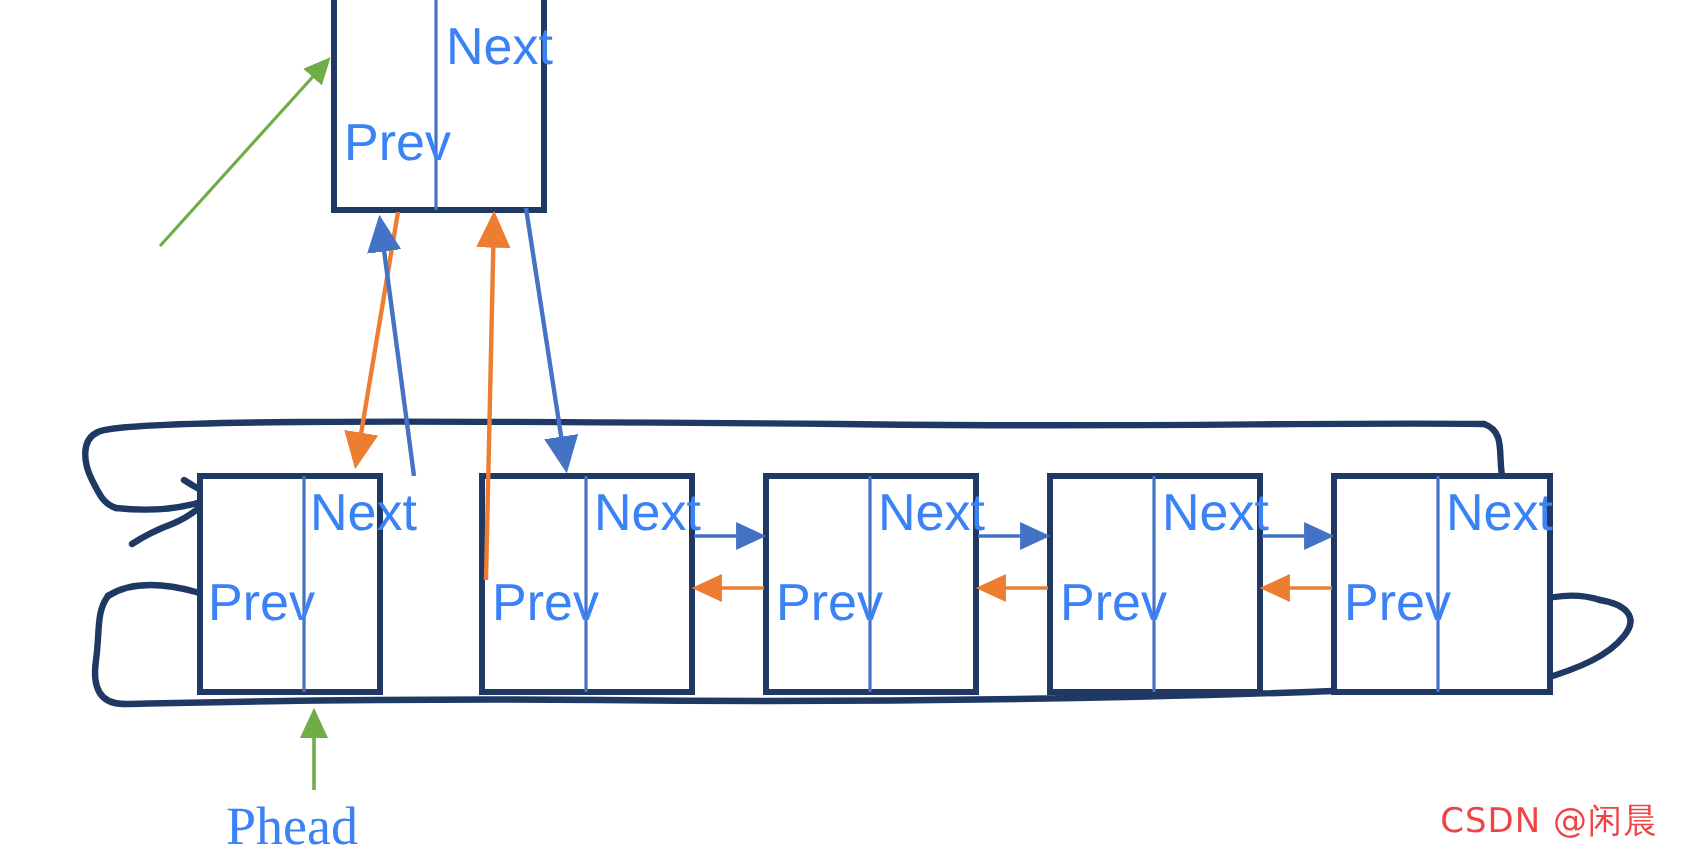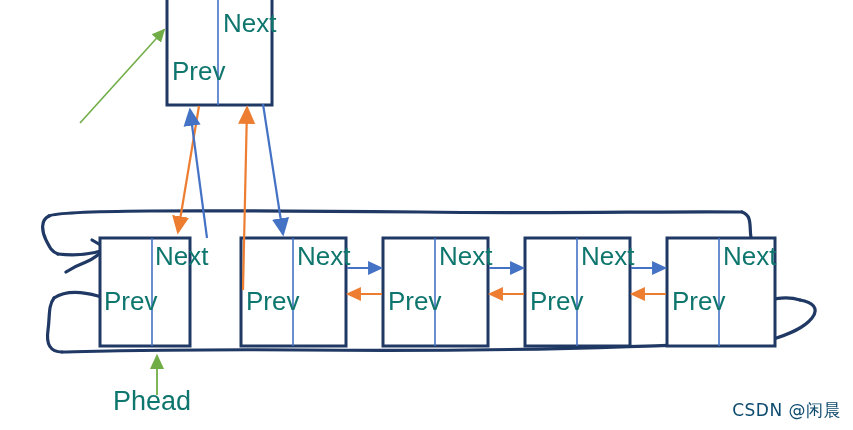--- a/index.html
+++ b/index.html
@@ -7,32 +7,32 @@
     width:853px;height:430px;
     background:#ffffff;
     font-family:"Liberation Sans", sans-serif;
     overflow:hidden;
     position:relative;
   }
   #stage{position:absolute;left:0;top:0;width:853px;height:430px;}
   #stage svg{position:absolute;left:0;top:0;width:853px;height:430px;}
   .lbl{
     position:absolute;
-    color:#0f766e;
+    color:#3b82f6;
     font-family:"Liberation Sans", sans-serif;
     white-space:nowrap;
     line-height:1;
   }
   .node-field{font-size:26px;}
   .free-label{font-size:27px;}
   .watermark{
     position:absolute;
-    right:12px;bottom:8px;
+    right:24px;bottom:8px;
     font-size:17px;
-    color:#0c4a6e;
+    color:#ef4444;
     font-family:"DejaVu Sans", sans-serif;
     letter-spacing:0.5px;
     white-space:nowrap;
   }
 </style>
 </head>
 <body>
 
 <div id="stage">
 
@@ -141,17 +141,17 @@
   <div class="lbl node-field" style="left:388px;top:288px;">Prev</div>
   <div class="lbl node-field" style="left:439px;top:243px;">Next</div>
 
   <div class="lbl node-field" style="left:530px;top:288px;">Prev</div>
   <div class="lbl node-field" style="left:581px;top:243px;">Next</div>
 
   <div class="lbl node-field" style="left:672px;top:288px;">Prev</div>
   <div class="lbl node-field" style="left:723px;top:243px;">Next</div>
 
 
-  <div class="lbl free-label" style="left:113px;top:388px;">Phead</div>
+  <div class="lbl free-label" style="left:113px;top:400px;font-family:Liberation Serif, serif;">Phead</div>
 
   <div class="watermark">CSDN @闲晨</div>
 
 </div>
 
 </body></html>

